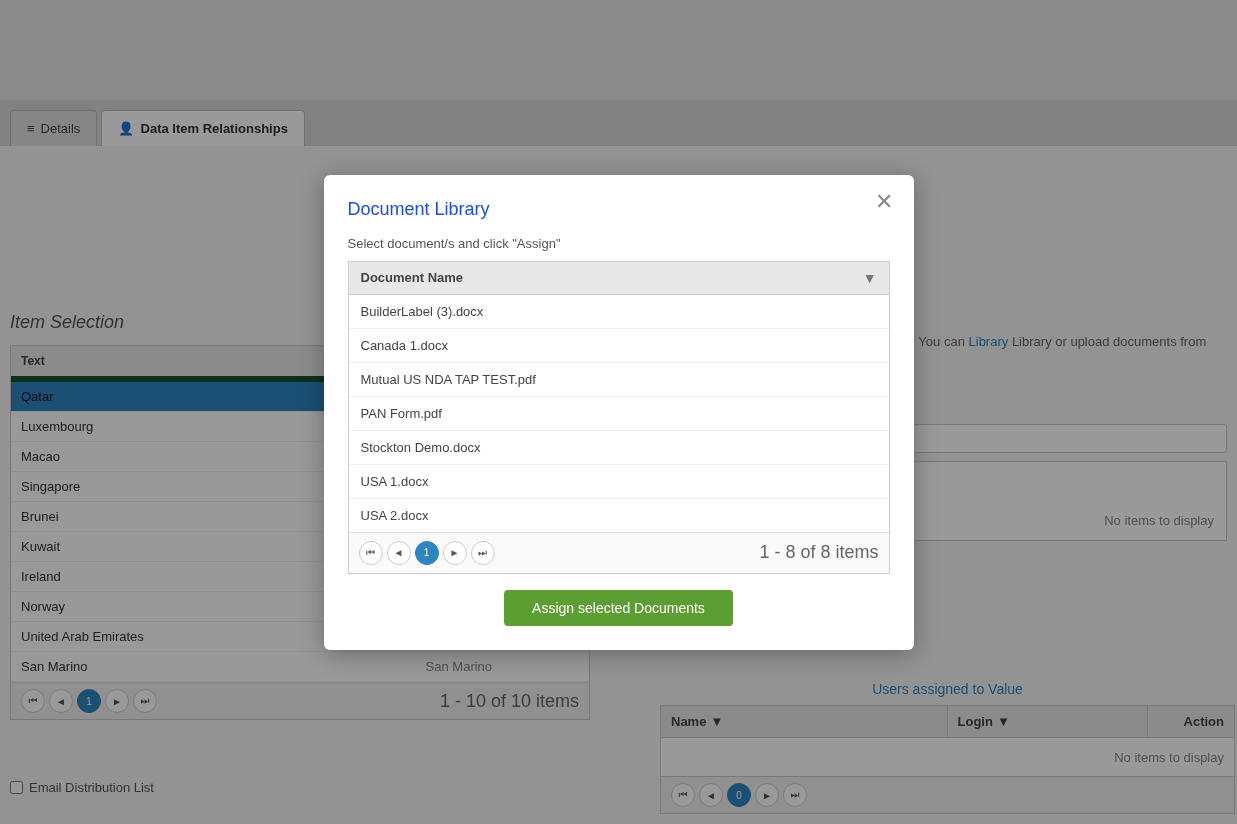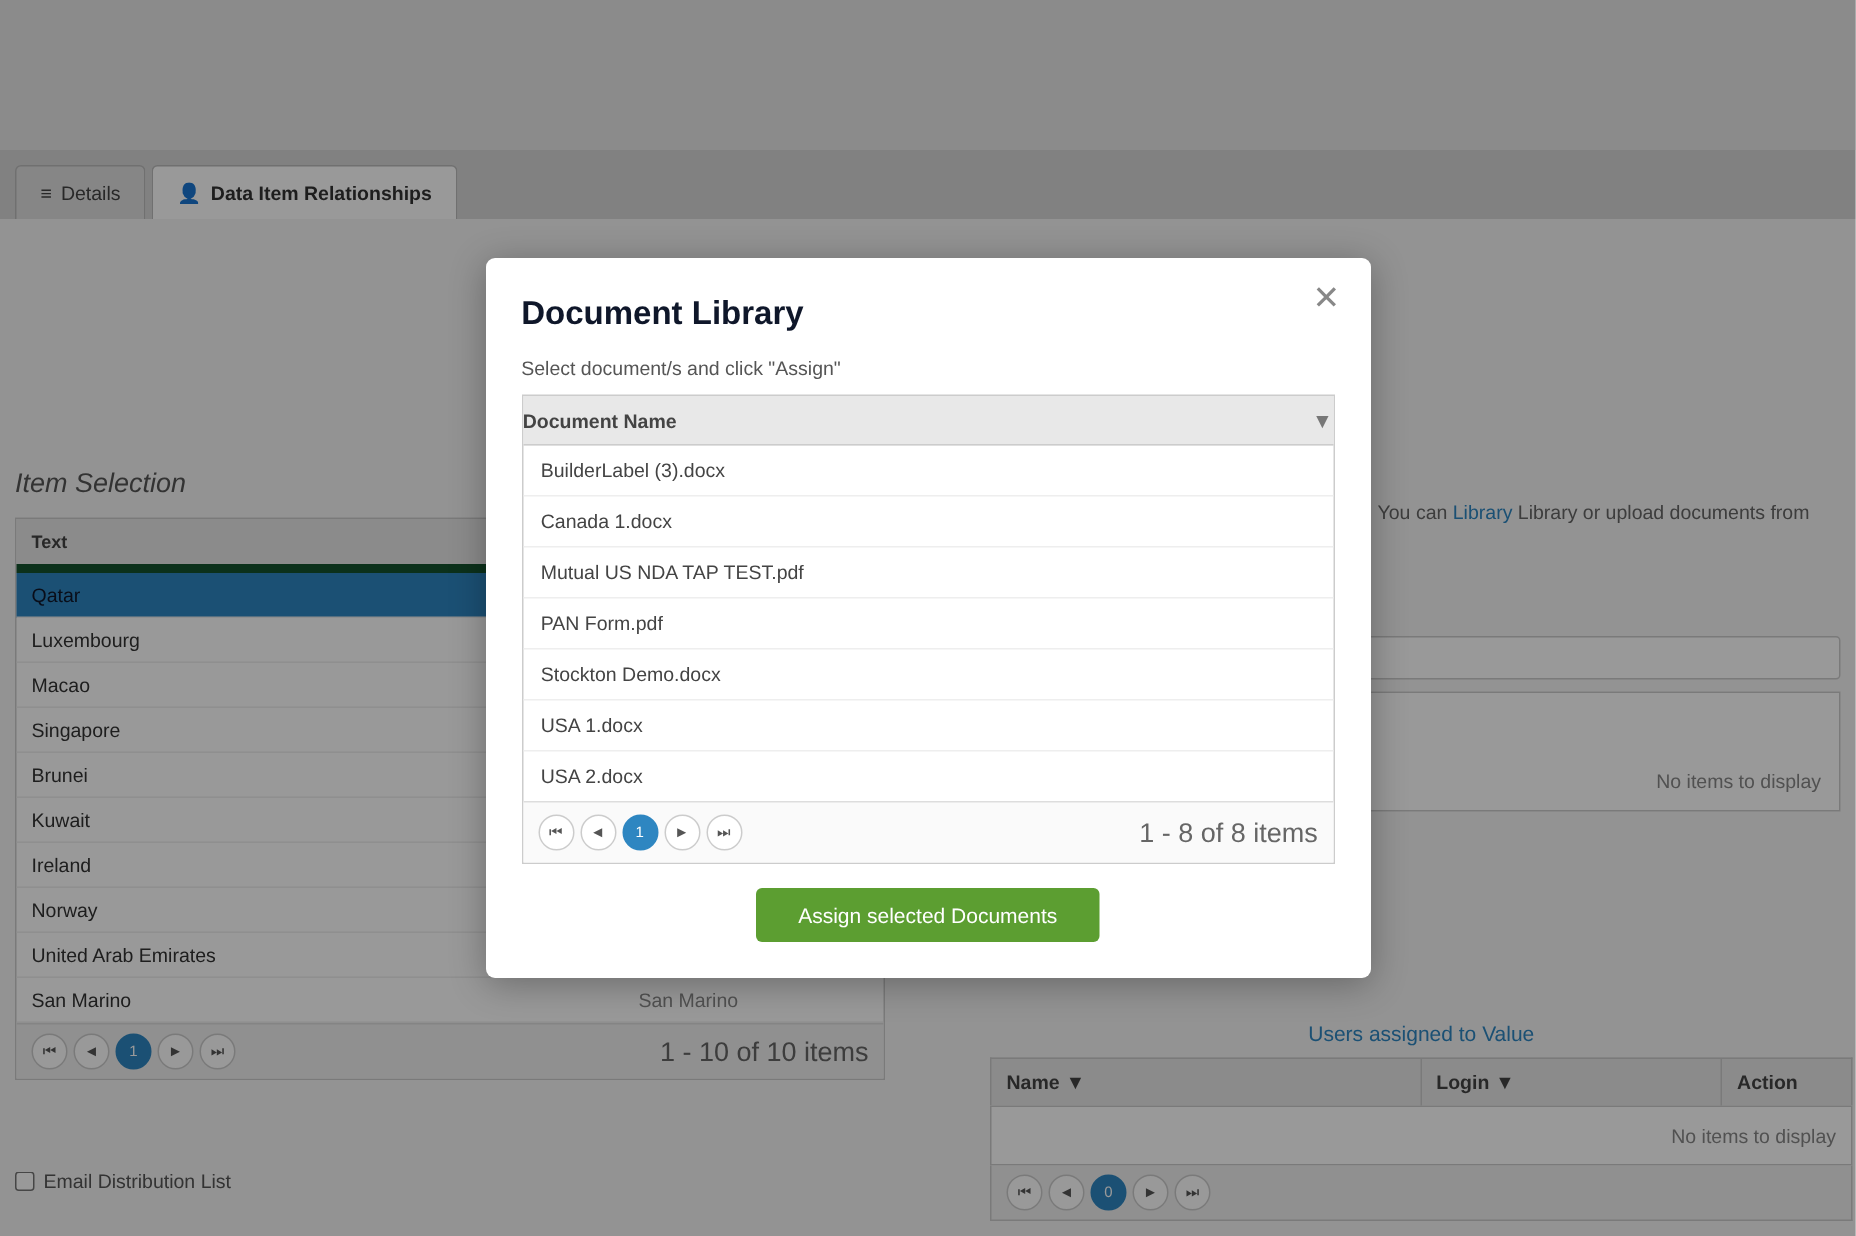--- a/index.html
+++ b/index.html
@@ -258,21 +258,21 @@
       font-weight: bold;
       color: #444;
       font-size: 13px;
       display: flex;
       align-items: center;
       gap: 4px;
     }
 
     .users-col-name { width: 50%; border-right: 1px solid #ccc; }
     .users-col-login { width: 35%; border-right: 1px solid #ccc; }
-    .users-col-action { width: 15%; justify-content: flex-start; }
+    .users-col-action { width: 15%; justify-content: flex-end; }
 
     .users-body {
       border: 1px solid #ccc;
       background: #fff;
       min-height: 40px;
       display: flex;
       align-items: center;
       justify-content: flex-end;
       padding: 8px 10px;
       color: #888;
@@ -303,24 +303,24 @@
     .modal {
       background: #fff;
       border-radius: 6px;
       width: 590px;
       padding: 24px;
       position: relative;
       box-shadow: 0 4px 24px rgba(0,0,0,0.3);
     }
 
     .modal-title {
-      font-size: 22px;
-      color: #0f172a;
+      font-size: 18px;
+      color: #1d4ed8;
       margin-bottom: 16px;
-      font-weight: bold;
+      font-weight: normal;
     }
 
     .modal-close {
       position: absolute;
       top: 16px;
       right: 20px;
       font-size: 22px;
       color: #888;
       cursor: pointer;
       background: none;
@@ -336,21 +336,21 @@
 
     .doc-table {
       border: 1px solid #ccc;
       width: 100%;
     }
 
     .doc-table-header {
       display: flex;
       background: #e8e8e8;
       border-bottom: 1px solid #ccc;
-      padding: 8px 0;
+      padding: 8px 12px;
       font-weight: bold;
       color: #444;
       font-size: 13px;
       align-items: center;
       justify-content: space-between;
     }
 
     .filter-icon {
       color: #777;
       font-size: 14px;

